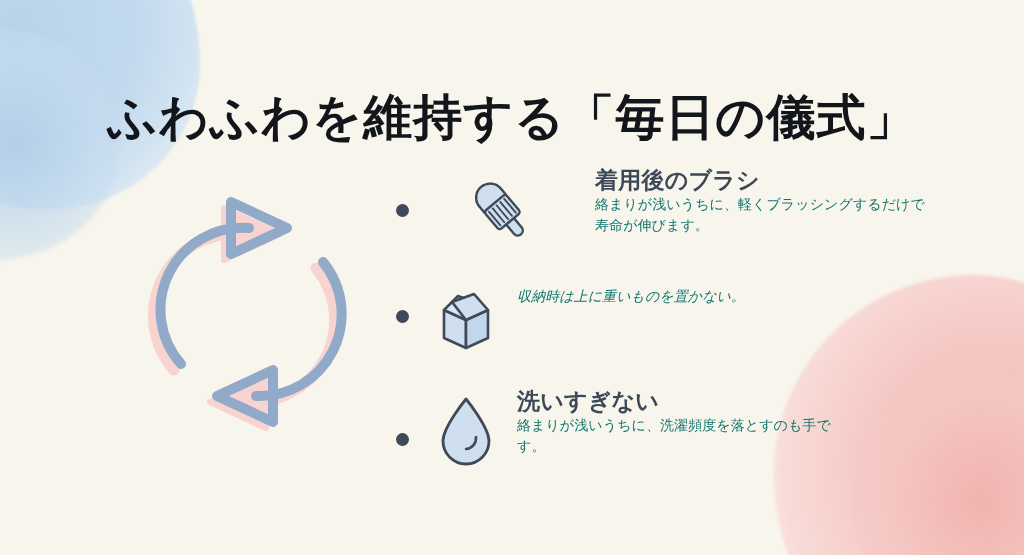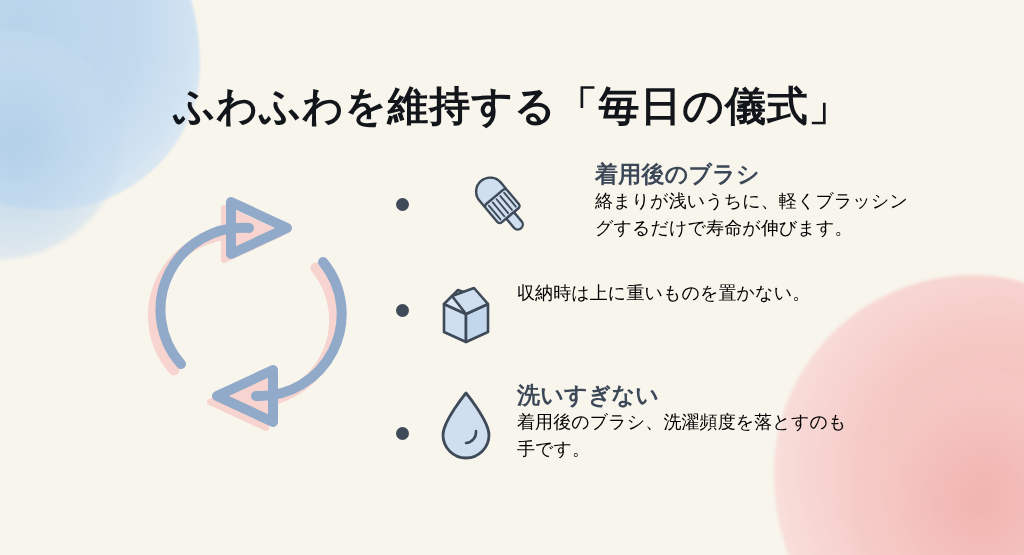--- a/index.html
+++ b/index.html
@@ -66,21 +66,21 @@
 
   
   #title {
     position: absolute;
     left: 0;
     right: 0;
     top: 52px;
     text-align: center;
     font-family: "Liberation Serif", "DejaVu Serif", serif;
     font-weight: 700;
-    font-size: 41px;
+    font-size: 49px;
     letter-spacing: 0.02em;
     color: #12161b;
     white-space: nowrap;
   }
 
   
   #cycle-wrap {
     position: absolute;
     left: 148px;
     top: 178px;
@@ -133,29 +133,29 @@
     font-weight: 700;
     font-size: 23px;
     color: #3c4858;
     line-height: 1.22;
     margin-bottom: 4px;
     letter-spacing: 0.01em;
   }
   .item-body {
     font-family: "Liberation Sans", "DejaVu Sans", sans-serif;
     font-weight: 400;
-    font-size: 18px;
-    color: #000000;
+    font-size: 14px;
+    color: #0f766e;
     line-height: 1.52;
     letter-spacing: 0.005em;
     max-width: 330px;
   }
 
   
-  #item-1 { margin-top: 6px; gap: 39px; }
+  #item-1 { margin-top: 12px; gap: 39px; }
   #item-2 { margin-top: 20px; }
   #item-3 { margin-top: 21px; }
   #item-2 .item-bullet { margin-top: 38px; }
   #item-3 .item-bullet { margin-top: 48px; }
   #item-2 .item-text { padding-top: 14px; }
   #item-3 .item-text { padding-top: 2px; }
 </style>
 </head>
 <body>
 
@@ -227,32 +227,32 @@
         <svg width="76" height="72" viewBox="0 0 76 72" xmlns="http://www.w3.org/2000/svg">
 
           <path d="M 16 28 L 38 38 L 38 66 L 16 56 Z" fill="#cfdff0" stroke="#3f4a58" stroke-width="2.6" stroke-linejoin="round"></path>
           <path d="M 60 28 L 38 38 L 38 66 L 60 56 Z" fill="#c3d7ec" stroke="#3f4a58" stroke-width="2.6" stroke-linejoin="round"></path>
 
           <path d="M 16 28 L 30 14 L 52 22 L 38 38 Z" fill="#dbe7f4" stroke="#3f4a58" stroke-width="2.6" stroke-linejoin="round"></path>
           <path d="M 60 28 L 46 12 L 24 20 L 38 38 Z" fill="#cfdff0" stroke="#3f4a58" stroke-width="2.6" stroke-linejoin="round"></path>
         </svg>
       </span>
       <span class="item-text">
-        <span class="item-body" style="display:block; max-width:360px;">収納時は上に重いものを置かない。</span>
+        <span class="item-body" style="display:block; max-width:360px;font-style:italic;">収納時は上に重いものを置かない。</span>
       </span>
     </div>
 
     <div class="item" id="item-3">
       <span class="item-bullet"></span>
       <span class="item-icon">
         <svg width="62" height="76" viewBox="0 0 62 76" xmlns="http://www.w3.org/2000/svg">
           <path d="M 31 6 C 31 6 54 34 54 48 a 23 23 0 0 1 -46 0 C 8 34 31 6 31 6 Z" fill="#cfdff0" stroke="#3f4a58" stroke-width="2.8" stroke-linejoin="round"></path>
           <path d="M 41 44 a 11 11 0 0 1 -10 12" fill="none" stroke="#3f4a58" stroke-width="2.6" stroke-linecap="round"></path>
         </svg>
       </span>
       <span class="item-text">
         <span class="item-heading">洗いすぎない</span>
-        <span class="item-body" style="display:block;">着用後のブラシ、洗濯頻度を落とすのも手です。</span>
+        <span class="item-body" style="display:block;">絡まりが浅いうちに、洗濯頻度を落とすのも手です。</span>
       </span>
     </div>
 
   </div>
 </div>
 
 </body></html>

